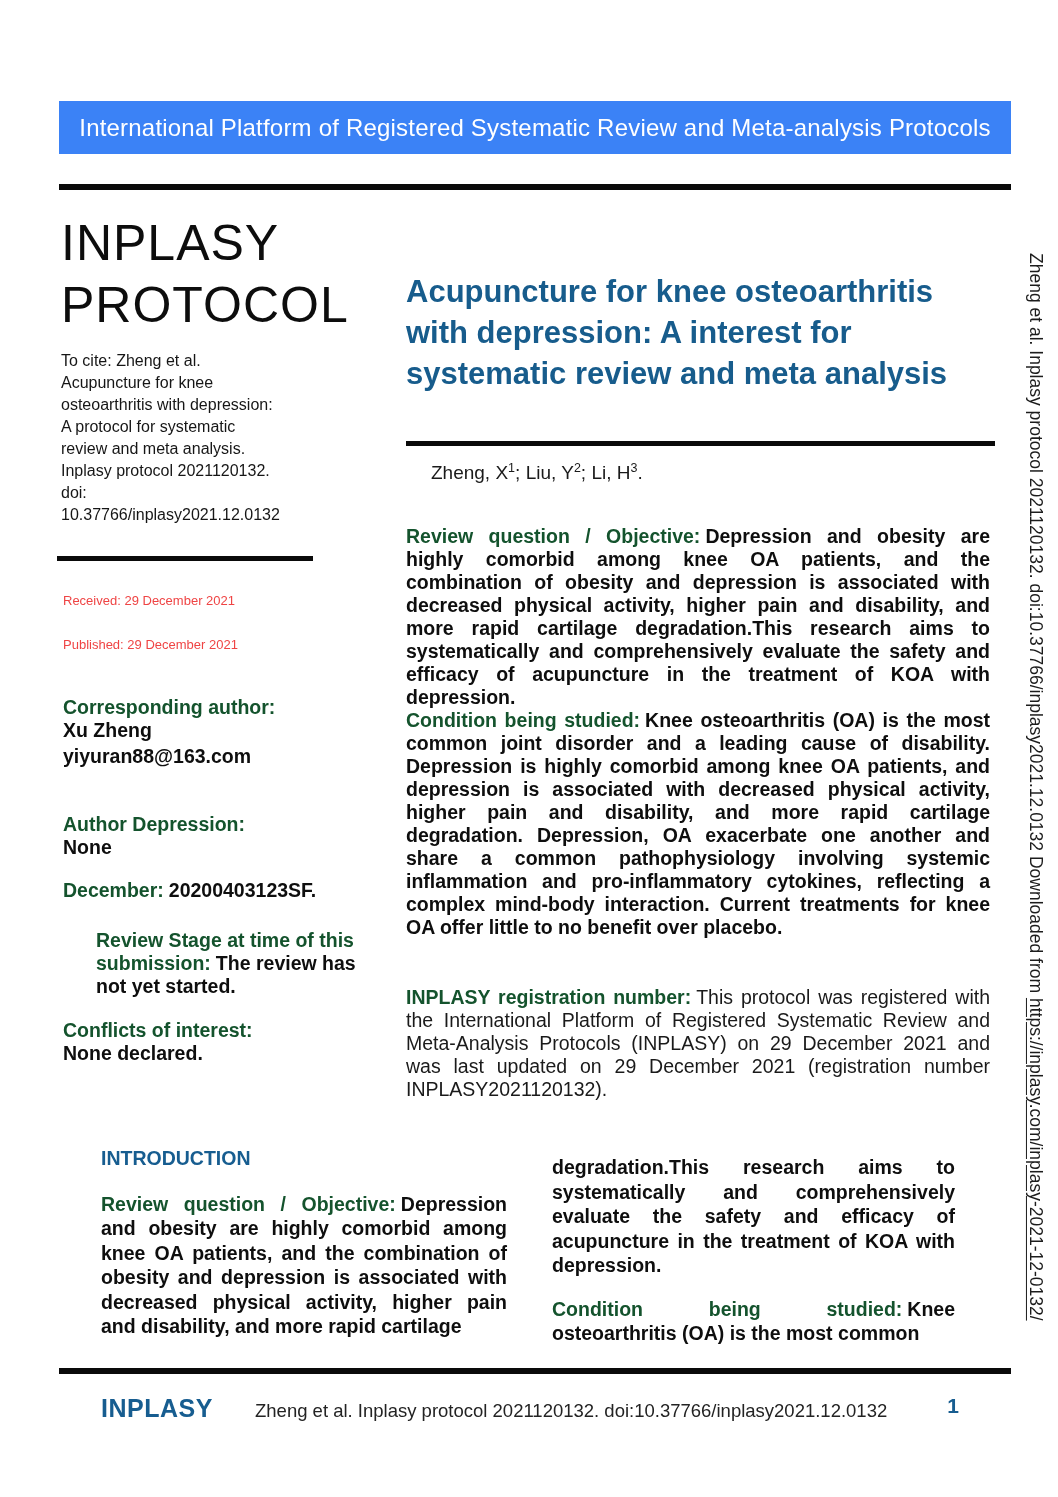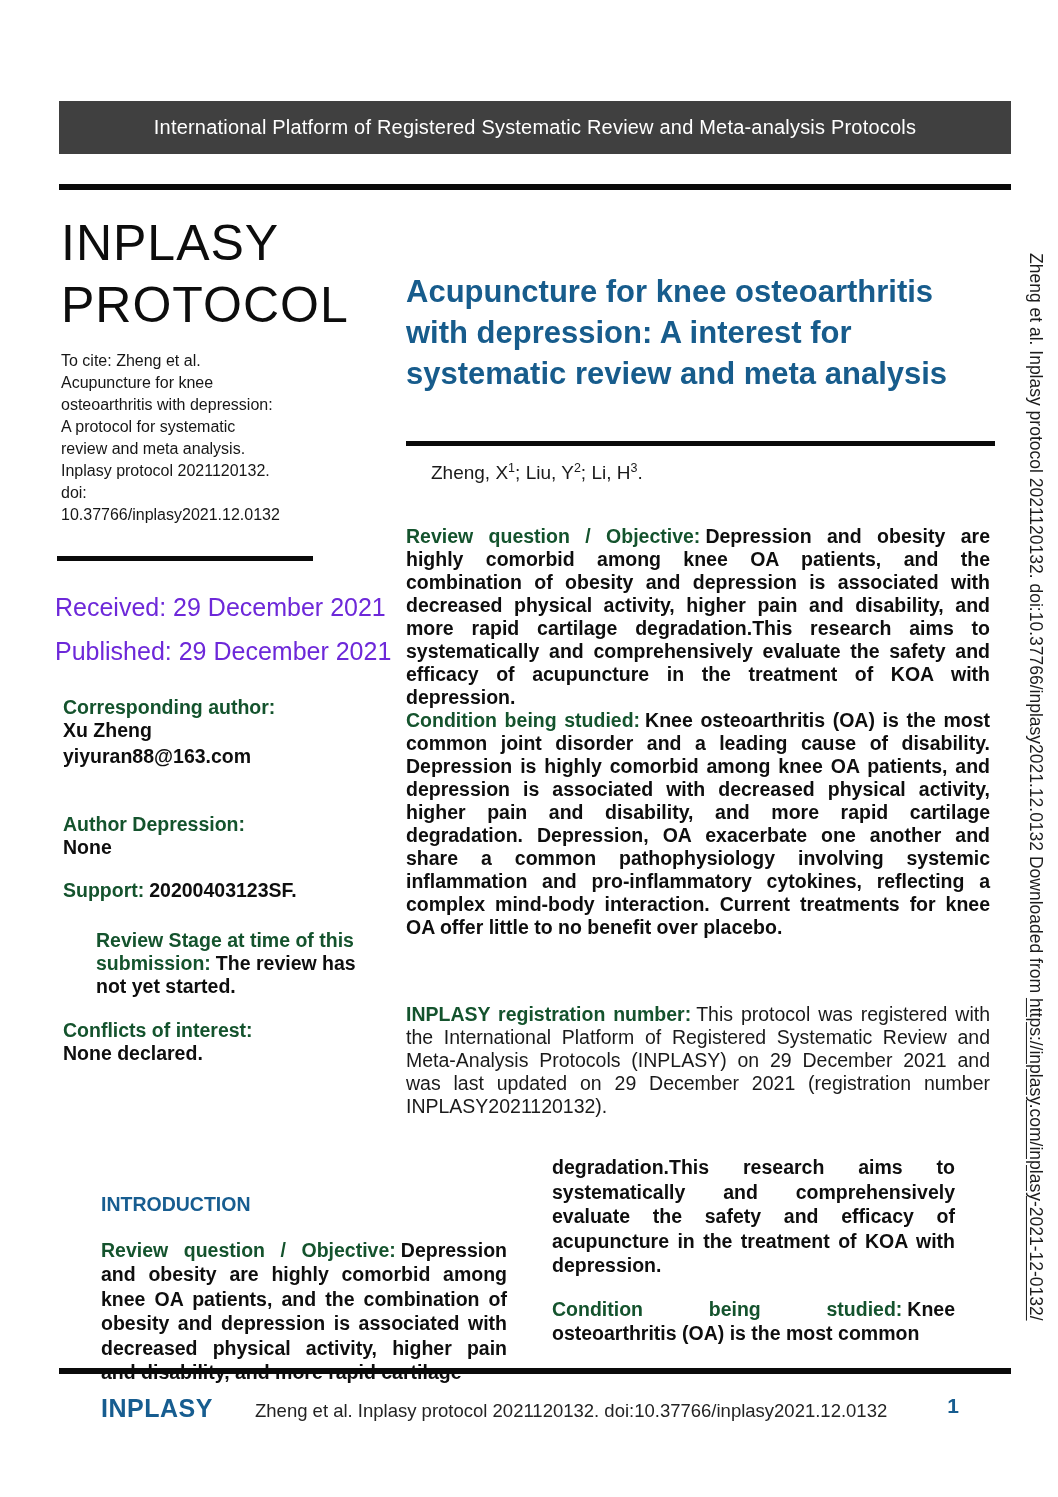--- a/index.html
+++ b/index.html
@@ -11,24 +11,24 @@
     background: #ffffff;
     font-family: "Liberation Sans", sans-serif;
     color: #141414;
     overflow: hidden;
   }
   
   .banner {
     position: absolute;
     left: 59px; top: 101px;
     width: 952px; height: 53px;
-    background: #404040;
+    background: #3b82f6;
     color: #ffffff;
     display: flex; align-items: center; justify-content: center;
-    font-size: 20px;
+    font-size: 24px;
     letter-spacing: 0.2px;
   }
   .rule { background: #0a0a0a; position: absolute; }
   .rule-top    { left: 59px;  top: 184px;  width: 952px; height: 6px; }
   .rule-cite   { left: 57px;  top: 556px;  width: 256px; height: 5px; }
   .rule-title  { left: 406px; top: 441px;  width: 589px; height: 5px; }
   .rule-footer { left: 59px;  top: 1368px; width: 952px; height: 6px; }
 
   
   .masthead {
@@ -36,21 +36,21 @@
     font-size: 50px; line-height: 62px;
     color: #0d0d0d; letter-spacing: 1px; font-weight: 400;
   }
   .cite-block {
     position: absolute; left: 61px; top: 350px;
     width: 300px;
     font-size: 16px; line-height: 22px;
     white-space: pre-line;
     color: #161616;
   }
-  .date-line { position: absolute; left: 55px; font-size: 25px; color: #6d28d9; }
+  .date-line { position: absolute; left: 63px; font-size: 13px; color: #ef4444; }
   .received  { top: 593px; }
   .published { top: 637px; }
 
   .meta-block {
     position: absolute; left: 63px; width: 278px;
     font-size: 19.5px; line-height: 23px;
   }
   .blk-corresponding { top: 696px; }
   .blk-email         { top: 745px; }
   .blk-affiliation   { top: 813px; }
@@ -74,25 +74,25 @@
     width: 585px; font-size: 19px; color: #1a1a1a; margin-left: 25px;
   }
   .authors sup { font-size: 12.5px; }
   .body-col {
     position: absolute; left: 406px; top: 525px;
     width: 584px;
     font-size: 19.5px; line-height: 23px;
     text-align: justify;
   }
   .para-bold { font-weight: 700; color: #0e0e0e; }
-  .para-reg  { font-weight: 400; color: #1a1a1a; margin-top: 64px; }
+  .para-reg  { font-weight: 400; color: #1a1a1a; margin-top: 47px; }
 
   
   .intro-left {
-    position: absolute; left: 101px; top: 1192px;
+    position: absolute; left: 101px; top: 1146px;
     width: 406px;
     font-size: 19.5px; line-height: 24.5px;
     text-align: justify;
   }
   .intro-heading {
     color: #175D90; font-weight: 700;
     margin-bottom: 21px; text-align: left;
     font-size: 19.5px;
   }
   .intro-right {
@@ -165,21 +165,21 @@
   <div class="meta-block blk-email">
     <div class="bold-val">yiyuran88@163.com</div>
   </div>
 
   <div class="meta-block blk-affiliation">
     <div class="blue-label">Author Depression:</div>
     <div class="bold-val">None</div>
   </div>
 
   <div class="meta-block blk-support">
-    <span class="blue-label inline-label">Support:</span><span class="bold-val">20200403123SF.</span>
+    <span class="blue-label inline-label">December:</span><span class="bold-val">20200403123SF.</span>
   </div>
 
   <div class="meta-block blk-review-stage">
     <span class="blue-label inline-label">Review Stage at time of this submission:</span><span class="bold-val">The review has not yet started.</span>
   </div>
 
   <div class="meta-block blk-conflicts">
     <div class="blue-label">Conflicts of interest:</div>
     <div class="bold-val">None declared.</div>
   </div>

